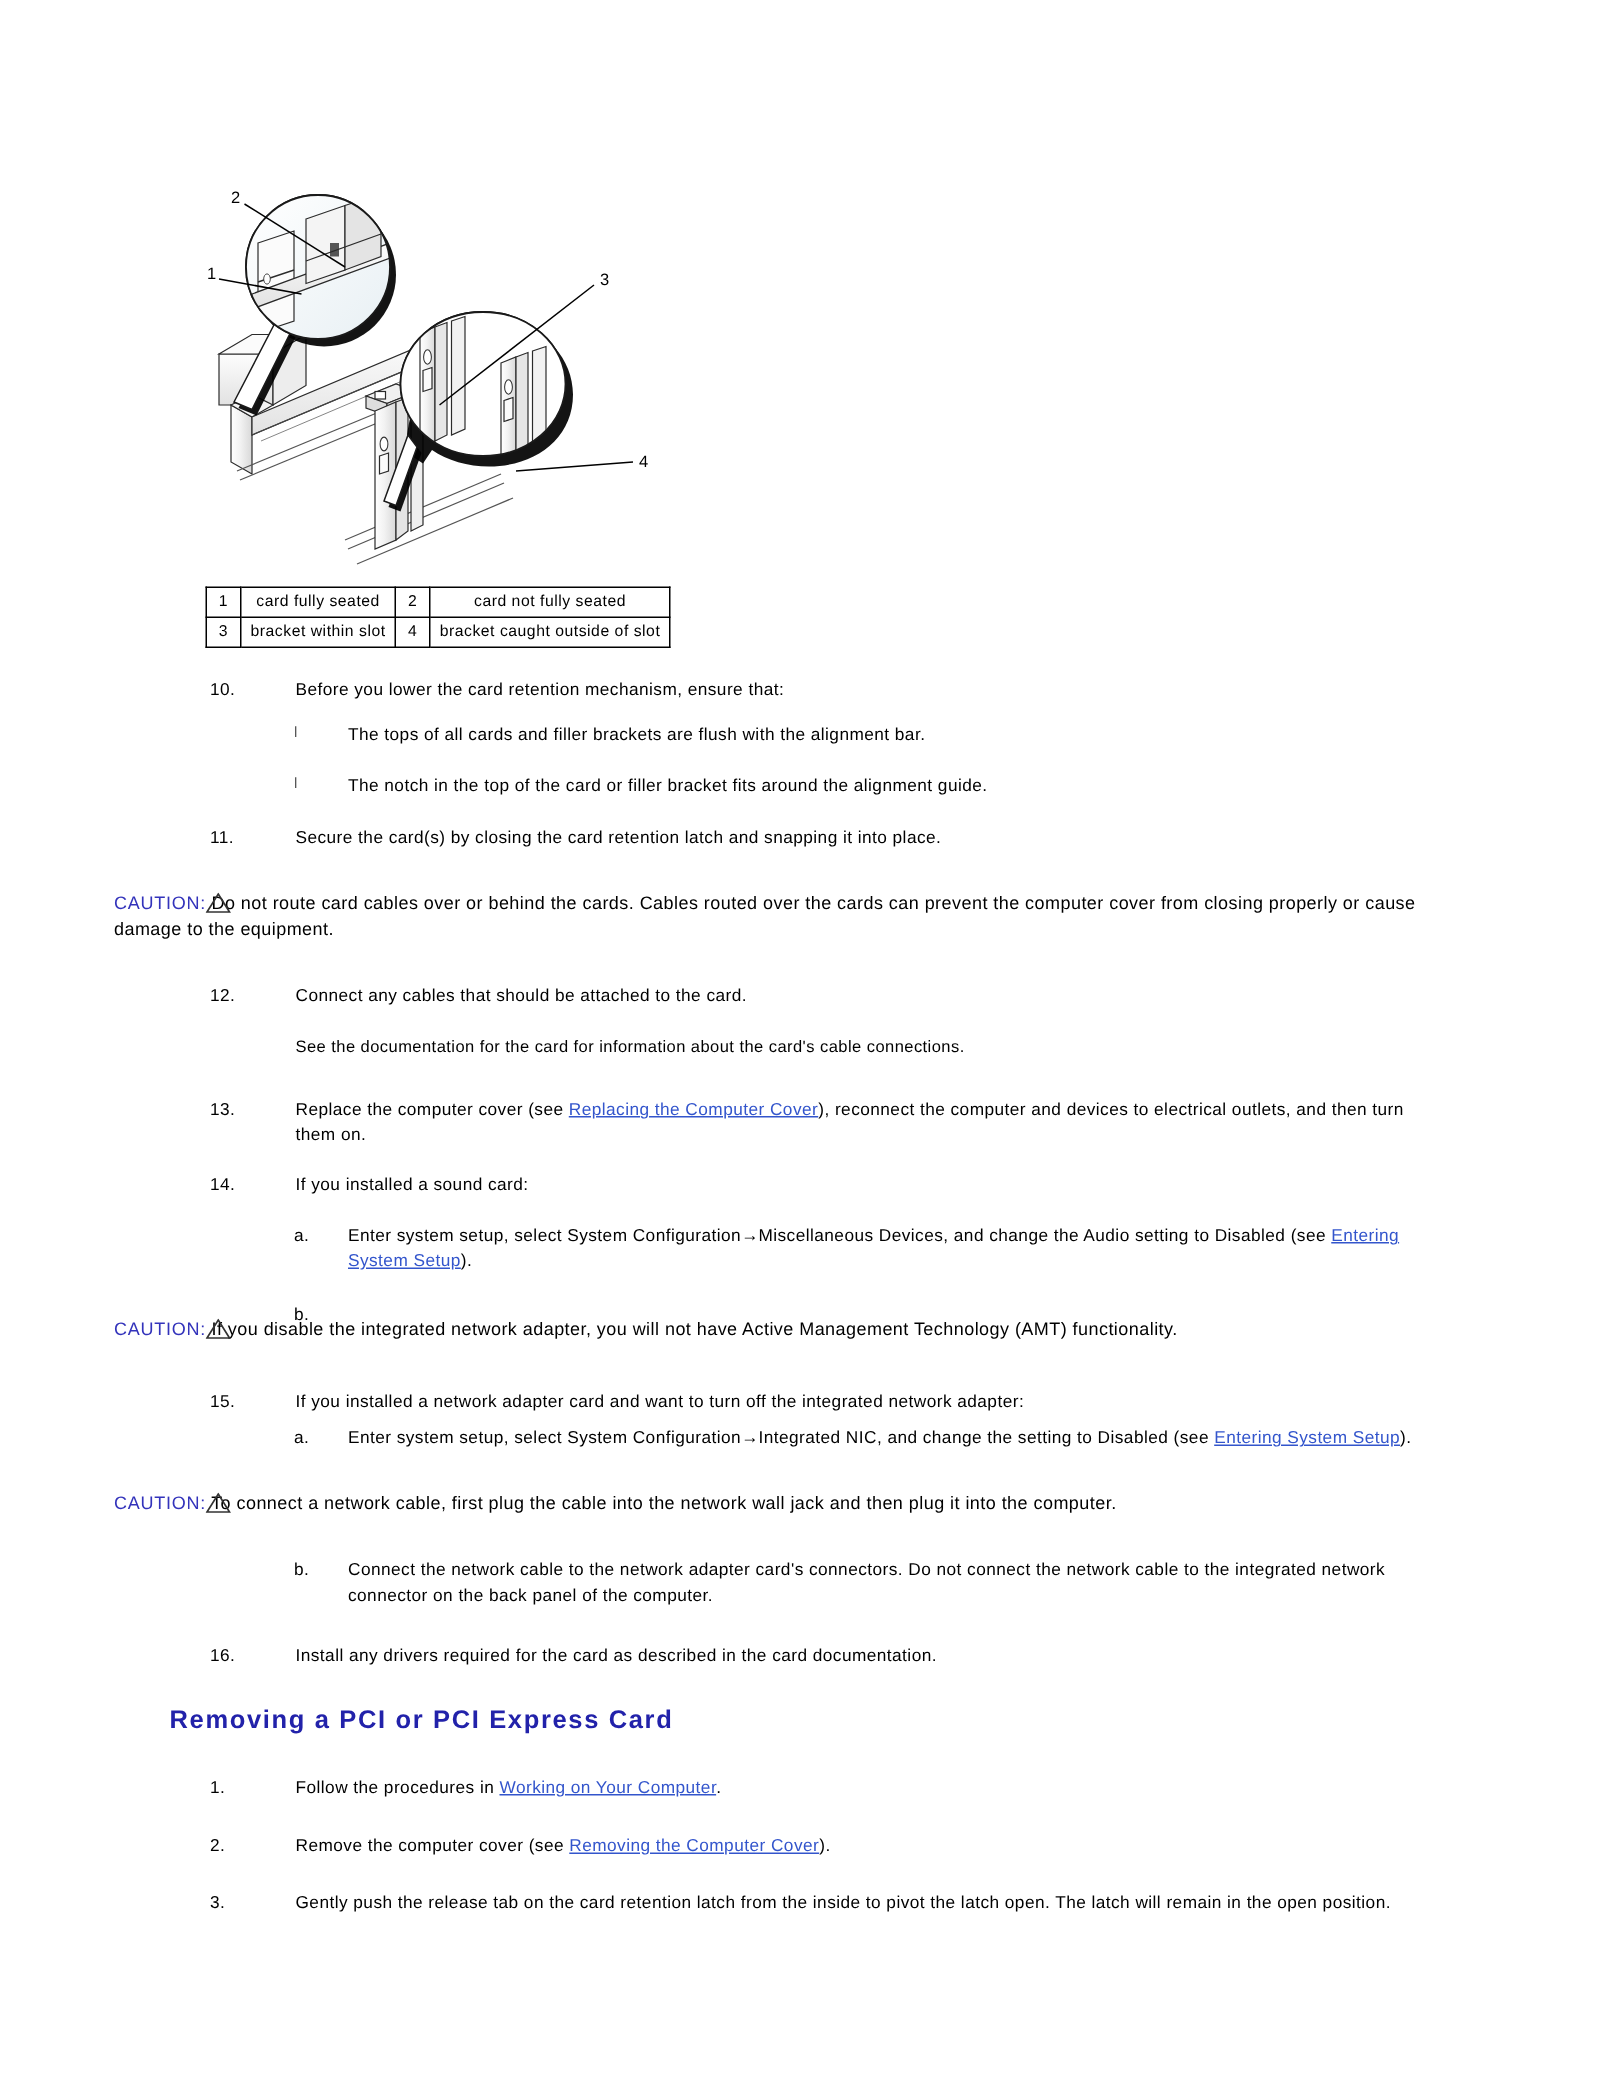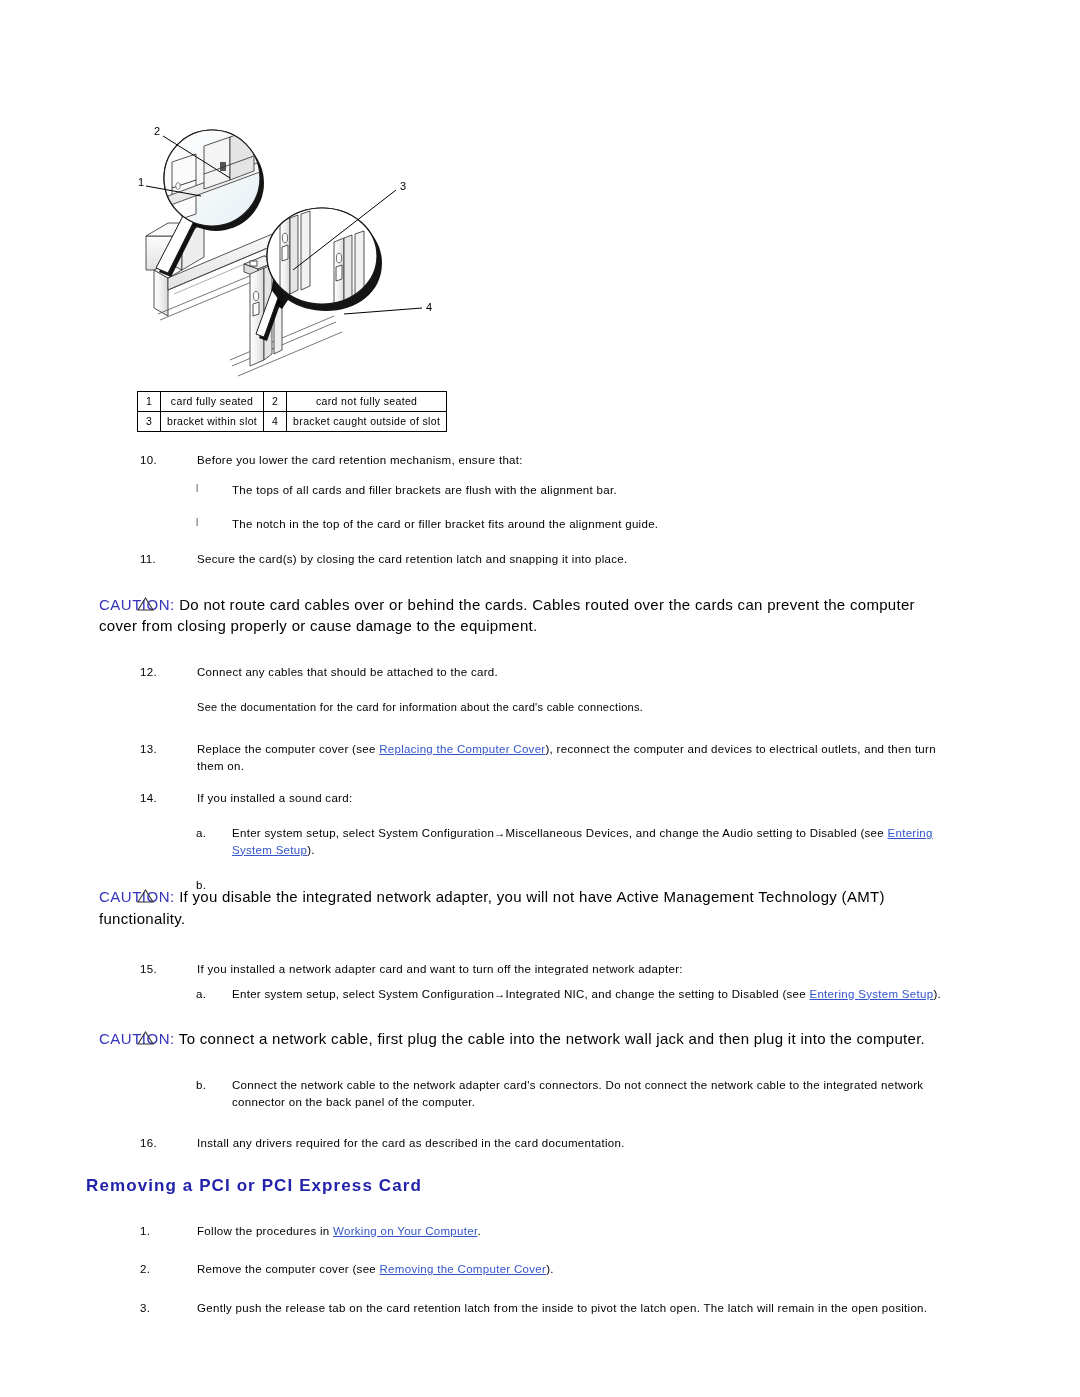--- a/index.html
+++ b/index.html
@@ -120,43 +120,43 @@
     padding-right: 130px;
     margin-bottom: 21px;
     line-height: 1.45;
     letter-spacing: 0.3px;
     font-size: 11px;
   }
 
   
   .caution {
     position: relative;
-    padding-left: 99px;
+    padding-left: 76px;
     padding-right: 130px;
     margin-bottom: 22px;
     margin-top: 4px;
     line-height: 1.42;
     letter-spacing: 0.3px;
-    font-size: 15px;
+    font-size: 12px;
   }
   .caution .tri {
     position: absolute;
     left: 137px;
     top: 1px;
     width: 17px;
     height: 14px;
   }
   .caution-word {
     color: #3333bb;
     letter-spacing: 0.5px;
   }
 
   
   .section-heading {
-    padding-left: 86px;
+    padding-left: 113px;
     color: #2222aa;
     font-weight: bold;
     font-size: 17px;
     letter-spacing: 1.1px;
     margin-top: 24px;
     margin-bottom: 27px;
   }
 
   a.doclink, .doclink {
     color: #3355cc;

